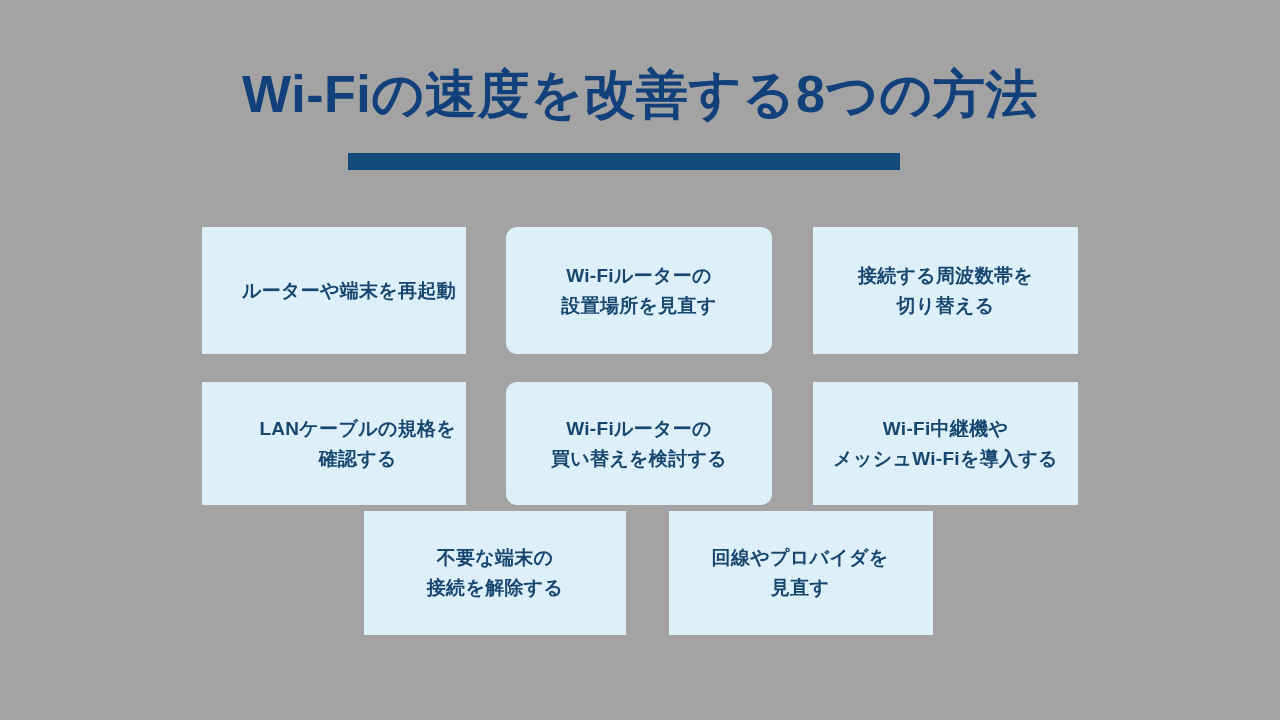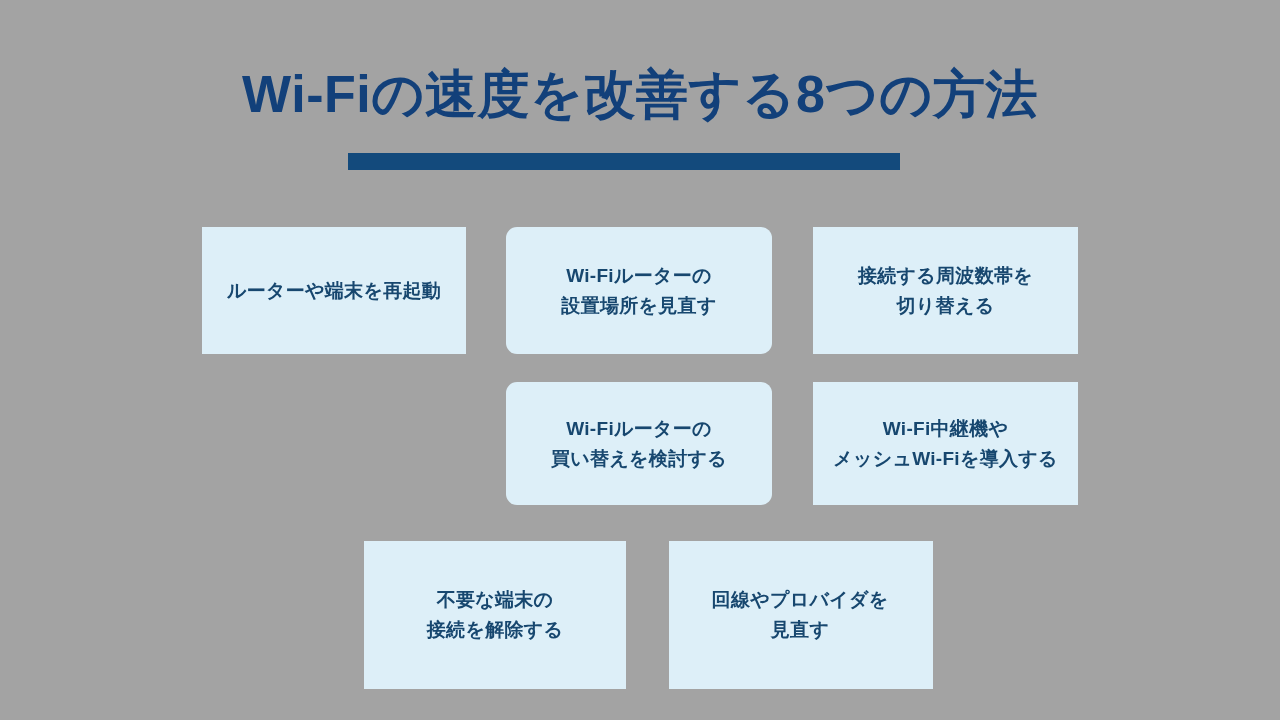--- a/index.html
+++ b/index.html
@@ -66,24 +66,24 @@
     color: #17476f;
     white-space: pre-line;
     letter-spacing: 0.3px;
   }
 
   
   .r1 { top: 227px; height: 127px; }
   
   .r2 { top: 382px; height: 123px; }
   
-  .r3 { top: 541px; height: 148px; }
+  .r3 { top: 511px; height: 124px; }
 
   
-  .c1 { left: 202px; width: 264px; }
+  .c1 { left: 202px; width: 264px; justify-content: flex-end; }
   .c2 { left: 506px; width: 266px; border-radius: 11px; }
   .c3 { left: 813px; width: 265px; }
   
   .c4 { left: 364px; width: 262px; }
   .c5 { left: 669px; width: 264px; padding-left: 8px; }
 </style>
 </head>
 <body>
 
 <div id="slide">
@@ -101,20 +101,24 @@
   <div class="box r1 c2">
     <div class="box-label">Wi-Fiルーターの
 設置場所を見直す</div>
   </div>
 
   <div class="box r1 c3">
     <div class="box-label">接続する周波数帯を
 切り替える</div>
   </div>
 
+  <div class="box r2 c1">
+    <div class="box-label">LANケーブルの規格を
+確認する</div>
+  </div>
 
   <div class="box r2 c2">
     <div class="box-label">Wi-Fiルーターの
 買い替えを検討する</div>
   </div>
 
   <div class="box r2 c3">
     <div class="box-label">Wi-Fi中継機や
 メッシュWi-Fiを導入する</div>
   </div>

